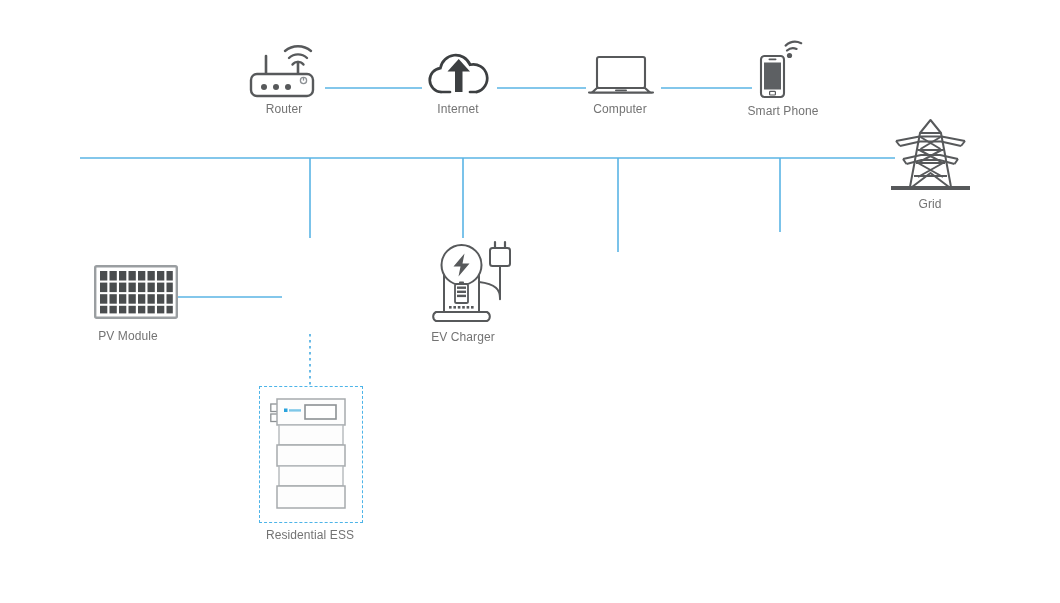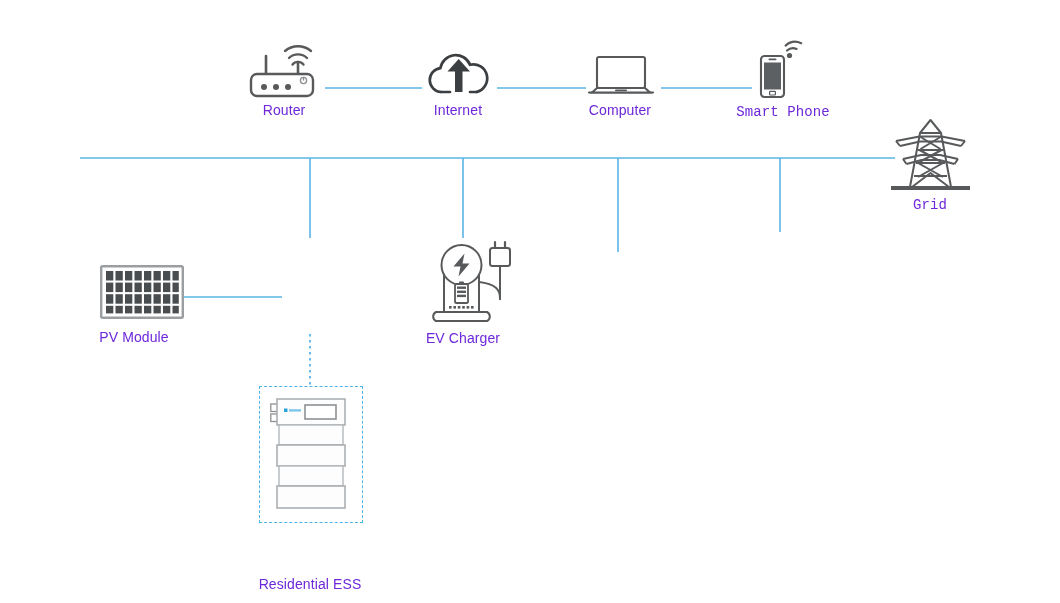--- a/index.html
+++ b/index.html
@@ -3,21 +3,21 @@
 <meta charset="utf-8">
 <style>
   html,body{margin:0;padding:0;background:#ffffff;}
   body{width:1060px;height:603px;position:relative;overflow:hidden;
        font-family:"Liberation Sans","DejaVu Sans",sans-serif;}
   #stage{position:absolute;left:0;top:0;width:1060px;height:603px;}
   #wires{position:absolute;left:0;top:0;width:1060px;height:603px;}
   .node{position:absolute;}
   .glyph{position:relative;}
   .lbl{position:absolute;left:50%;transform:translateX(-50%);
-       white-space:nowrap;color:#6d28d9;font-size:14px;letter-spacing:.1px;}
+       white-space:nowrap;color:#737373;font-size:12px;letter-spacing:.1px;}
   .ess-box{position:absolute;border:1.4px dashed #4db4e8;}
   svg{display:block;overflow:visible;}
 </style>
 </head>
 <body>
 
 <div id="stage">
 
   <svg id="wires" viewBox="0 0 1060 603">
 
@@ -91,21 +91,21 @@
           <circle cx="33.5" cy="15.5" r="2.6" fill="#57595b"></circle>
           <path d="M31 10.5 a9 9 0 0 1 9.6 -1.6" fill="none" stroke="#57595b" stroke-width="2.2" stroke-linecap="round"></path>
           <path d="M29.6 5.6 a14.5 14.5 0 0 1 15.6 -2.4" fill="none" stroke="#57595b" stroke-width="2.2" stroke-linecap="round"></path>
         </g>
         <rect x="5" y="16" width="23" height="41" rx="3.4" ry="3.4" fill="#fff" stroke="#57595b" stroke-width="2.1"></rect>
         <rect x="8" y="22.5" width="17" height="27" fill="#5d6063"></rect>
         <rect x="12.5" y="18.4" width="8" height="1.8" rx="0.9" fill="#57595b"></rect>
         <rect x="13.6" y="51.4" width="5.8" height="3.6" rx="0.8" fill="none" stroke="#57595b" stroke-width="1.2"></rect>
       </svg>
     </div>
-    <div class="lbl" style="top:64px;left:27px;font-family:Liberation Mono, monospace;">Smart Phone</div>
+    <div class="lbl" style="top:64px;left:27px;">Smart Phone</div>
   </div>
 
   <div class="node" style="left:883px;top:117px;">
     <div class="glyph">
       <svg width="95" height="78" viewBox="0 0 95 78">
         <g fill="none" stroke="#57595b" stroke-width="2" stroke-linejoin="round">
 
           <path d="M47.5 3 L37 16 L58 16 Z"></path>
 
           <path d="M13 24 L36.5 19.5 L58.5 19.5 L82 24"></path>
@@ -126,24 +126,24 @@
           <path d="M35 46 L60 60 M60 46 L35 60"></path>
           <path d="M34.5 33 L60.5 33"></path>
           <path d="M33 46 L62 46"></path>
           <path d="M31 59 L64 59"></path>
 
           <path d="M29 70 L47.5 56 L66 70"></path>
         </g>
         <rect x="8" y="69" width="79" height="4" fill="#57595b"></rect>
       </svg>
     </div>
-    <div class="lbl" style="top:80px;left:47px;font-family:Liberation Mono, monospace;">Grid</div>
-  </div>
-
-  <div class="node" style="left:92px;top:265px;padding-left:8px;">
+    <div class="lbl" style="top:80px;left:47px;">Grid</div>
+  </div>
+
+  <div class="node" style="left:86px;top:265px;padding-left:8px;">
     <div class="glyph">
       <svg width="84" height="56" viewBox="0 0 84 56">
         <rect x="1.2" y="1.2" width="81.6" height="51.6" rx="1.5" fill="#fff" stroke="#9a9ea1" stroke-width="2.4"></rect>
         <g fill="#4a4d4f">
           <rect x="6" y="6" width="7.3" height="9.5"></rect>
             <rect x="15.5" y="6" width="7.3" height="9.5"></rect>
           <rect x="25" y="6" width="7.3" height="9.5"></rect>
             <rect x="34.5" y="6" width="7.3" height="9.5"></rect>
           <rect x="44" y="6" width="7.3" height="9.5"></rect>
             <rect x="53.5" y="6" width="7.3" height="9.5"></rect>
@@ -231,16 +231,16 @@
         <rect x="9" y="68" width="64" height="20" fill="#fdfdfd" stroke="#b4b8bb" stroke-width="1.4"></rect>
         <rect x="7" y="88" width="68" height="22" fill="#fdfdfd" stroke="#a6aaad" stroke-width="1.5"></rect>
 
         <g>
           <rect x="14" y="10.5" width="3.5" height="3.5" fill="#2aa3dd"></rect>
           <rect x="19" y="11.2" width="12" height="2.4" fill="#7ec7e8"></rect>
         </g>
         <rect x="35" y="7" width="31" height="14" fill="#fff" stroke="#8d9194" stroke-width="1.6"></rect>
       </svg>
     </div>
-    <div class="lbl" style="top:130px;left:40px;margin-top:48px;">Residential ESS</div>
+    <div class="lbl" style="top:130px;left:40px;">Residential ESS</div>
   </div>
 
 </div>
 
 </body></html>

